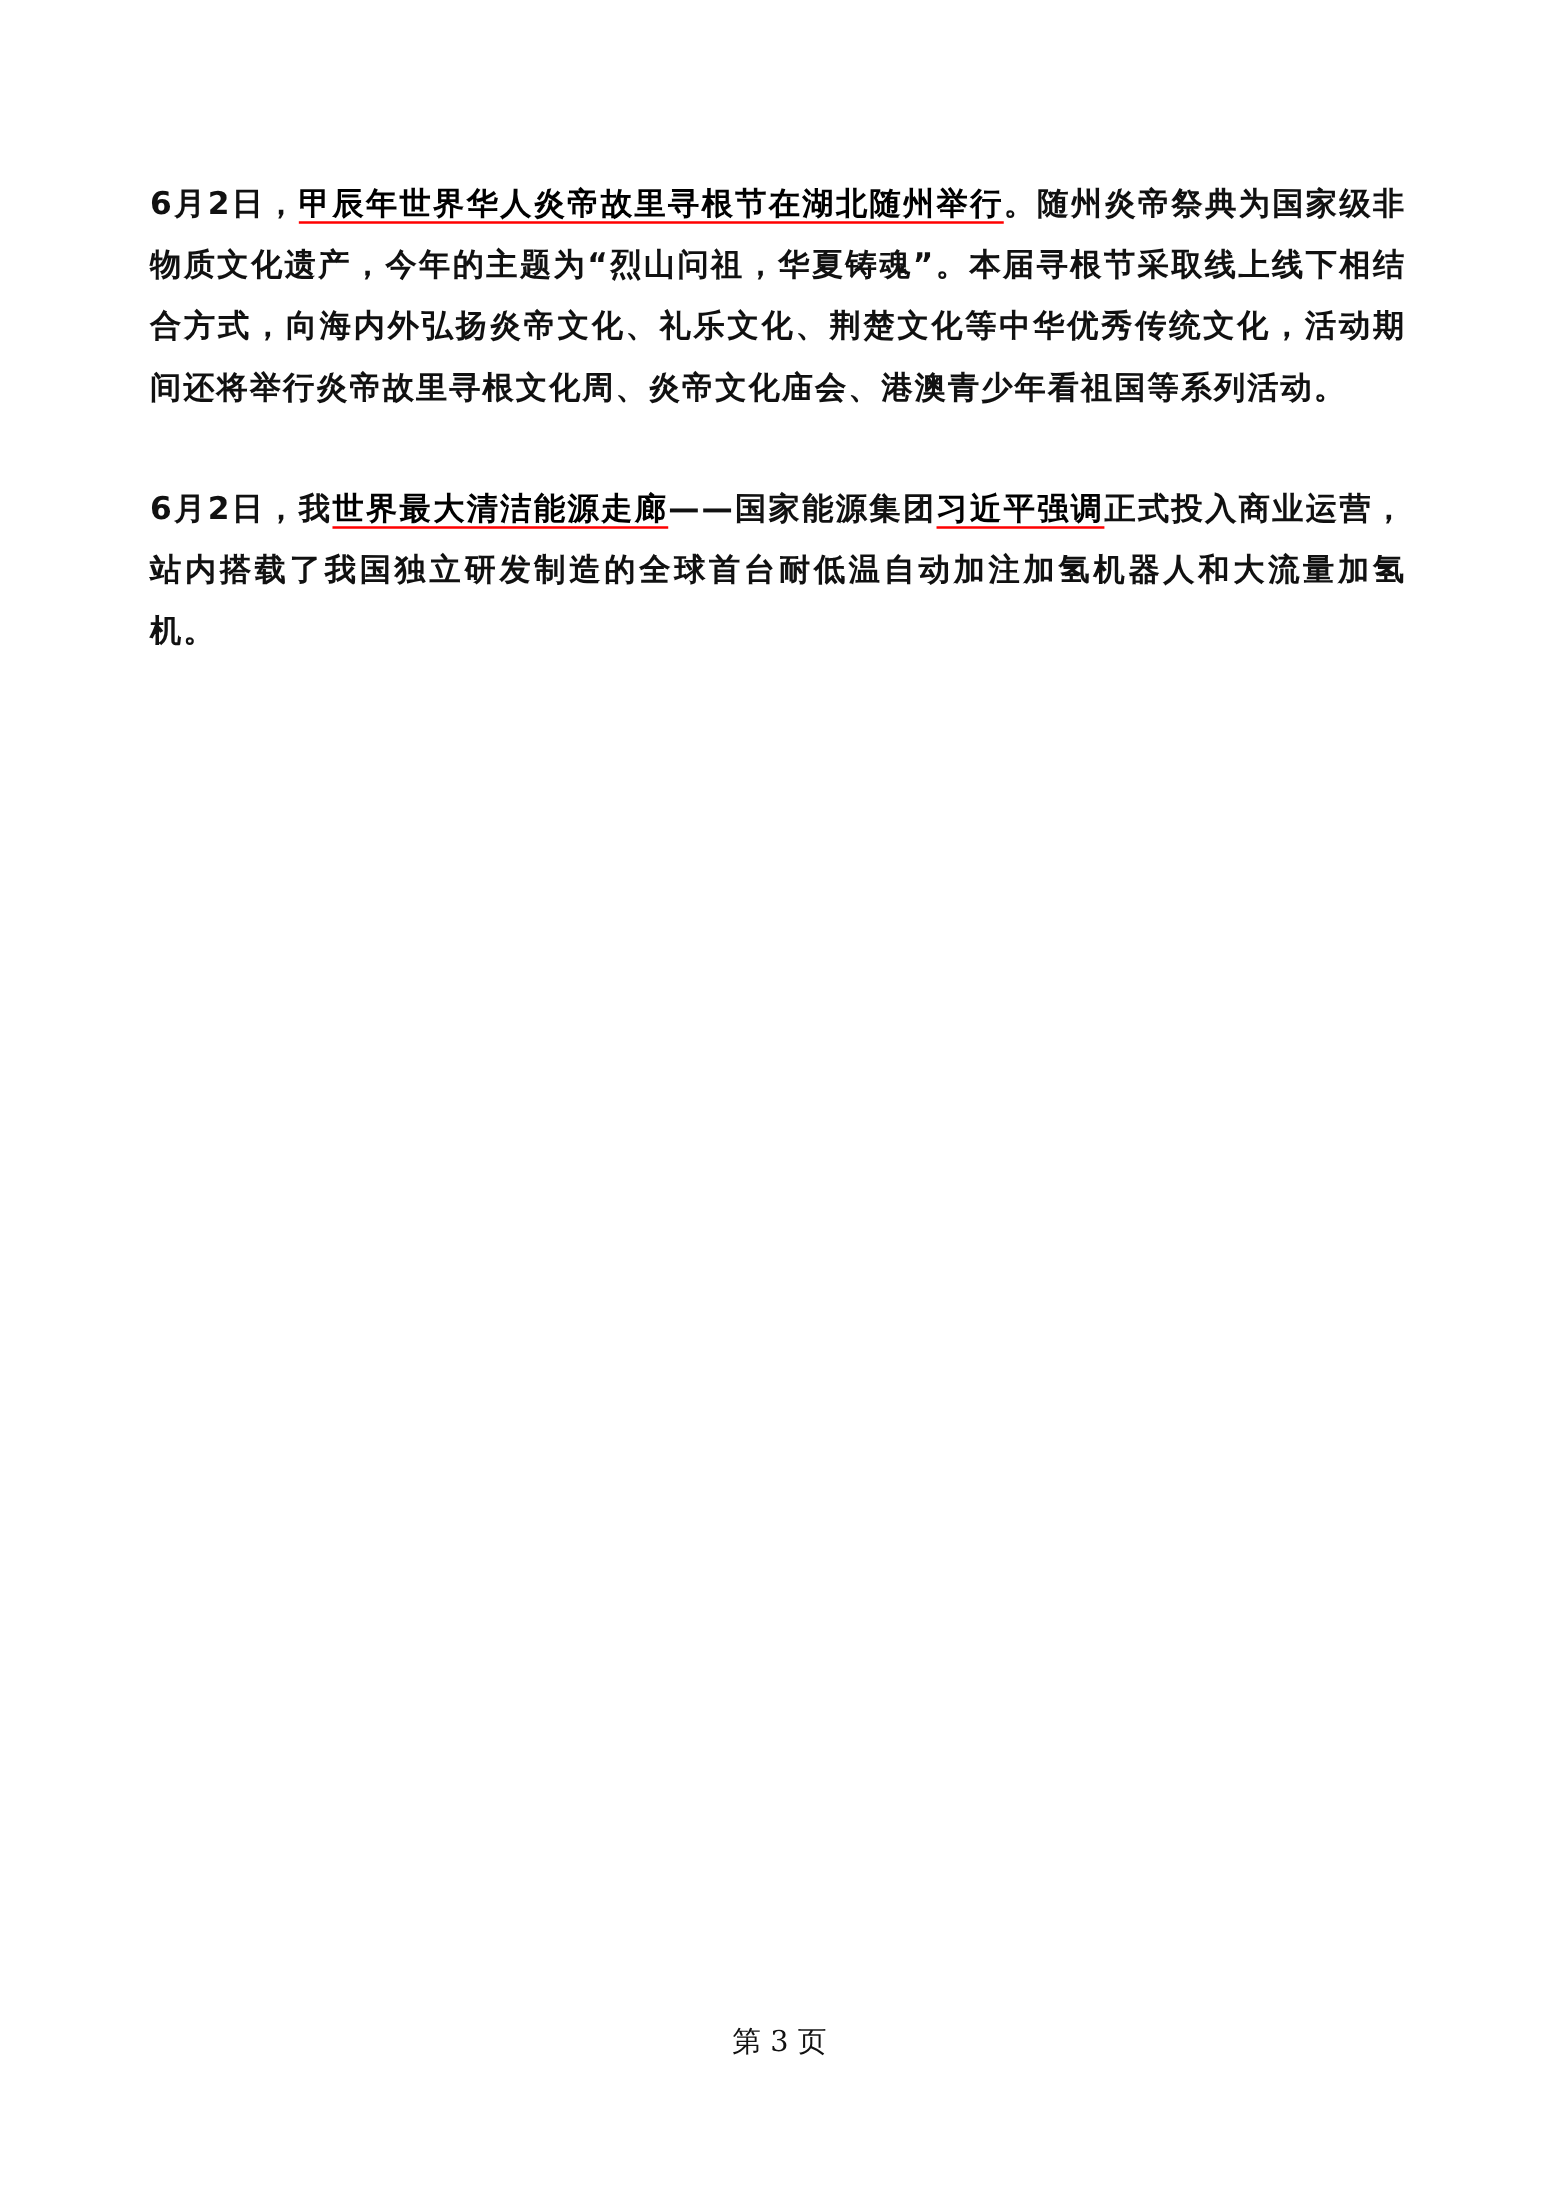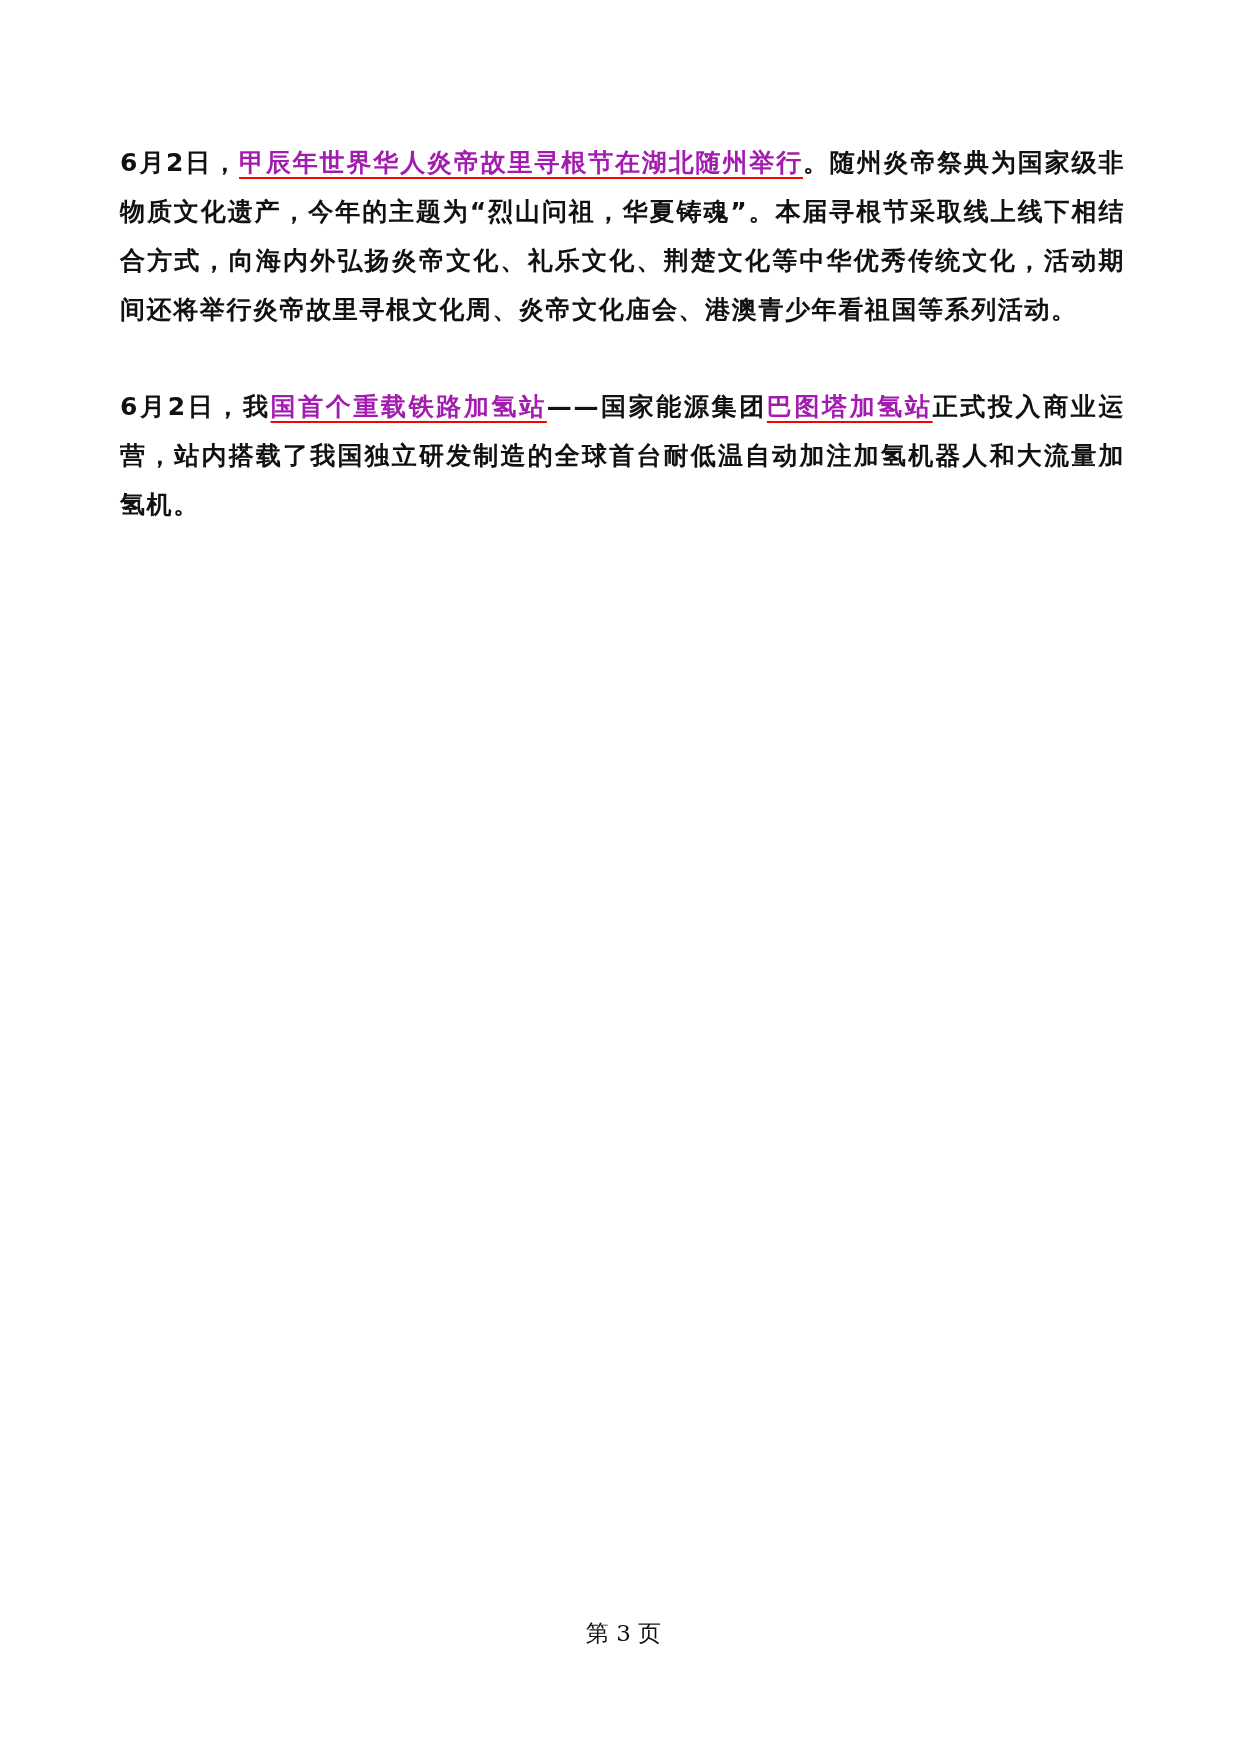--- a/index.html
+++ b/index.html
@@ -1,30 +1,30 @@
 <!DOCTYPE html>
 <html><head>
   <meta charset="utf-8">
   <style>
     html, body { margin: 0; padding: 0; background: #ffffff; }
     body { width: 1239px; height: 1753px; position: relative; overflow: hidden;
            font-family: "DejaVu Sans", "Liberation Sans", sans-serif; color: #111111; }
     .page { position: absolute; left: 120px; top: 138px; width: 1005px; }
     .para { font-weight: bold; font-size: 25px; line-height: 49px; letter-spacing: 1.6px;
             margin: 0 0 48px 0; text-align: justify; }
-    .hl { color: #a21caf; text-decoration: underline; text-decoration-color: #ff0000;
+    .hl { color: #000000; text-decoration: underline; text-decoration-color: #ff0000;
           text-decoration-thickness: 2px; text-underline-offset: 6px; }
     .footer { position: absolute; top: 1618px; left: 4px; width: 1239px; text-align: center;
               font-size: 23px; color: #111; font-family: "DejaVu Serif", serif; }
   </style>
 </head>
 <body>
 
 <div class="page">
   <p class="para">
     <span>6月2日，</span><span class="hl">甲辰年世界华人炎帝故里寻根节在湖北随州举行</span><span>。随州炎帝祭典为国家级非物质文化遗产，今年的主题为“烈山问祖，华夏铸魂”。本届寻根节采取线上线下相结合方式，向海内外弘扬炎帝文化、礼乐文化、荆楚文化等中华优秀传统文化，活动期间还将举行炎帝故里寻根文化周、炎帝文化庙会、港澳青少年看祖国等系列活动。</span>
   </p>
   <p class="para">
-    <span>6月2日，我</span><span class="hl">国首个重载铁路加氢站</span><span>——国家能源集团</span><span class="hl">巴图塔加氢站</span><span>正式投入商业运营，站内搭载了我国独立研发制造的全球首台耐低温自动加注加氢机器人和大流量加氢机。</span>
+    <span>6月2日，我</span><span class="hl">世界最大清洁能源走廊</span><span>——国家能源集团</span><span class="hl">习近平强调</span><span>正式投入商业运营，站内搭载了我国独立研发制造的全球首台耐低温自动加注加氢机器人和大流量加氢机。</span>
   </p>
 </div>
 
 <div class="footer">第 3 页</div>
 
 </body></html>

